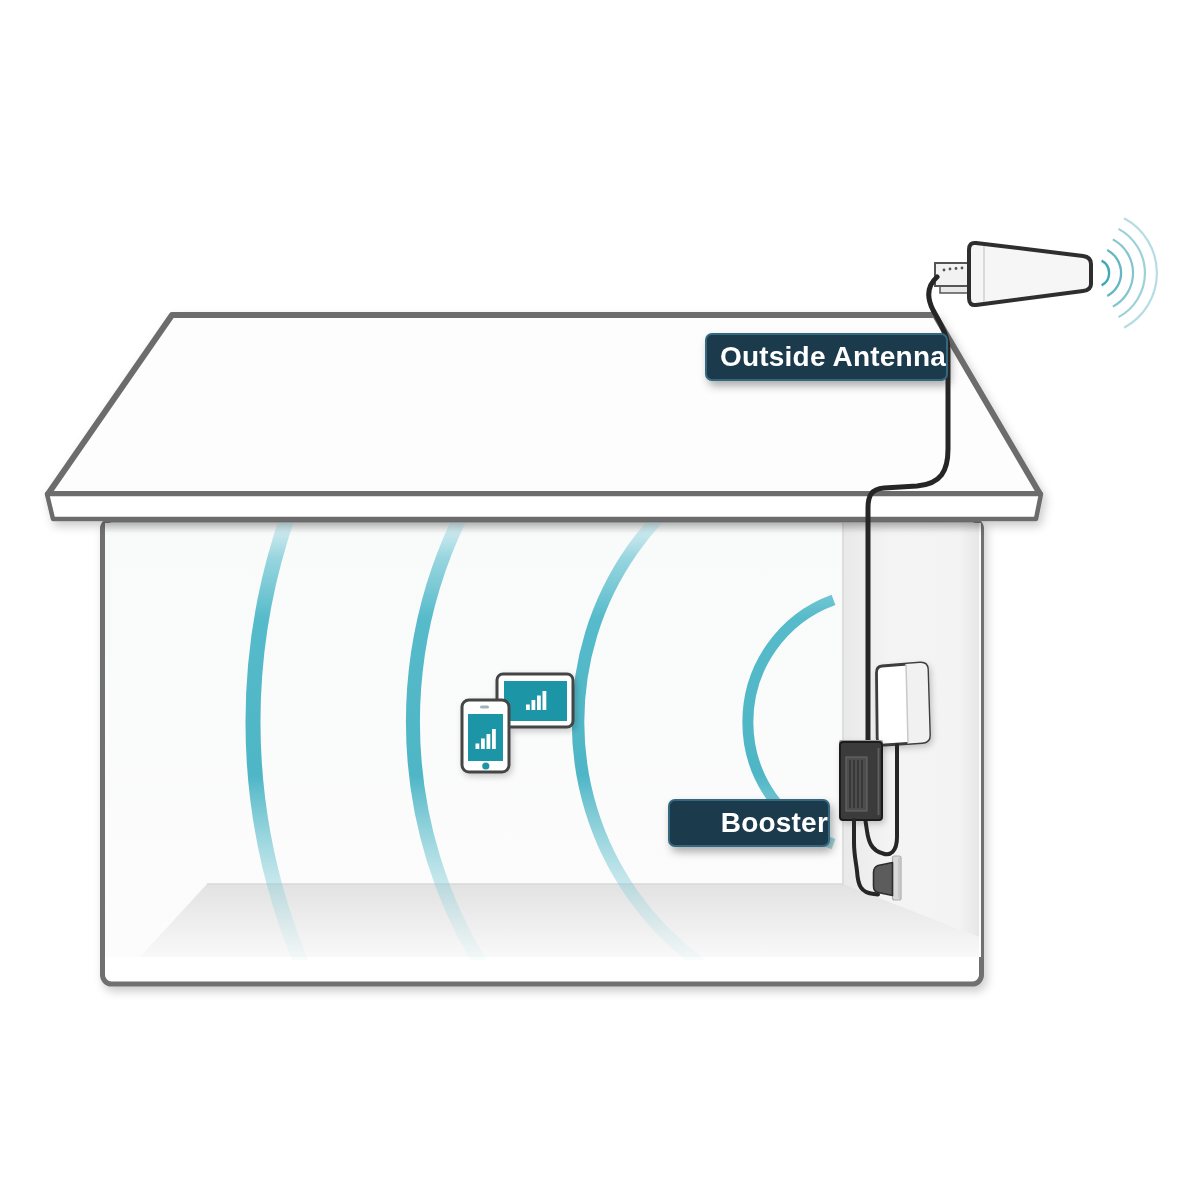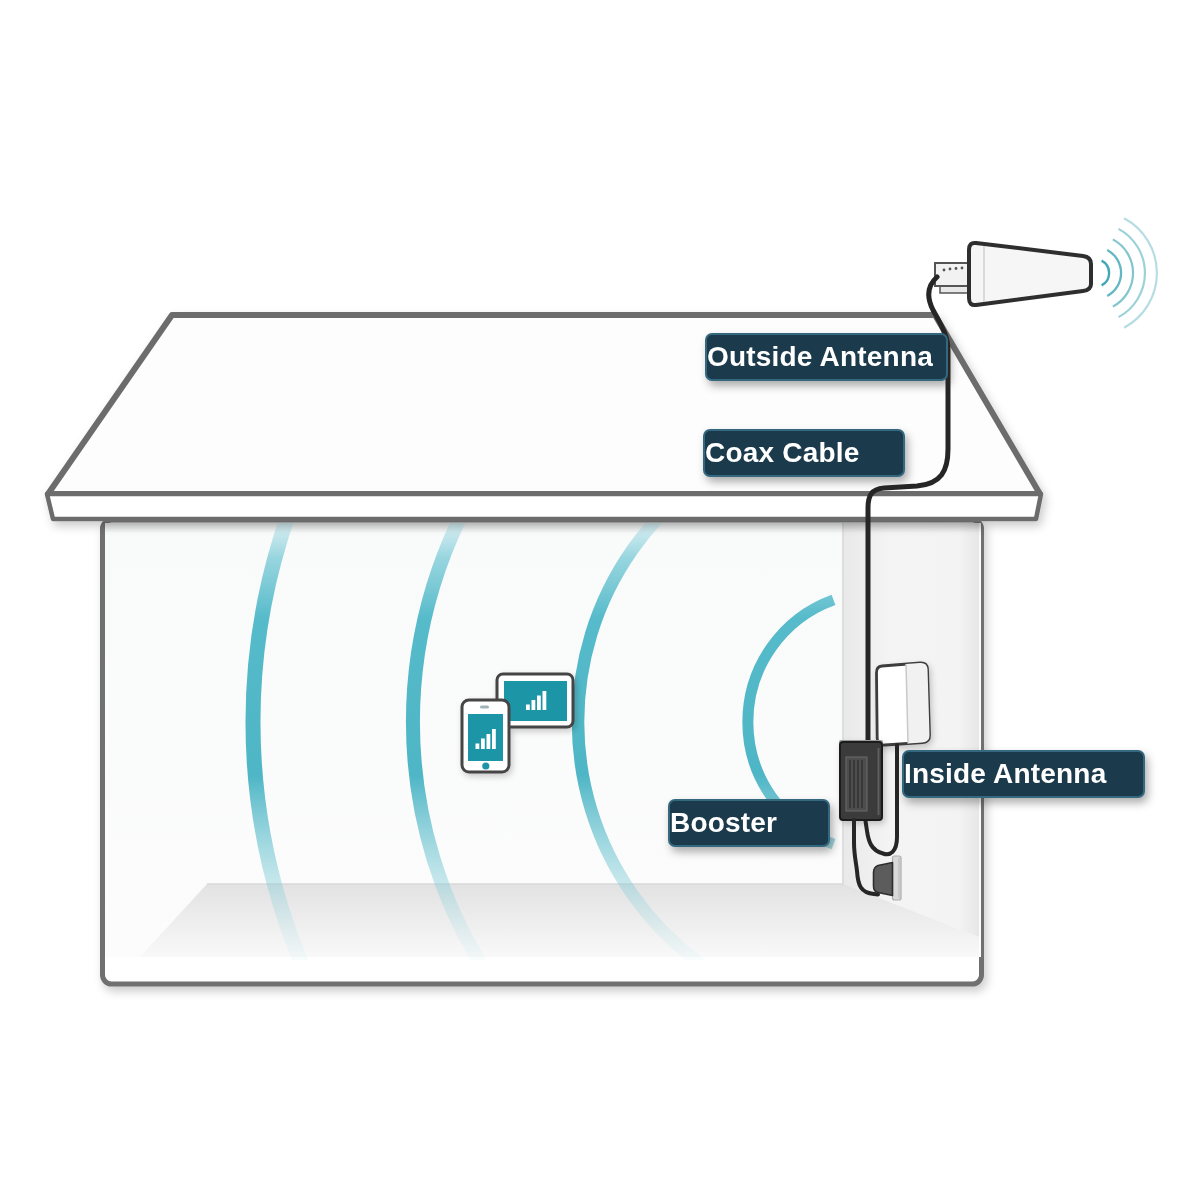--- a/index.html
+++ b/index.html
@@ -6,21 +6,21 @@
   .stage{
     position:relative;
     width:1200px;height:1200px;
     background:#ffffff;
     overflow:hidden;
     font-family:"Liberation Sans", sans-serif;
   }
   .stage svg{position:absolute;left:0;top:0;}
   .callout{
     position:absolute;
-    display:flex;align-items:center;justify-content:flex-start;
+    display:flex;align-items:center;justify-content:flex-end;
     background:#1b3a4c;
     border:2px solid #33687f;
     border-radius:7px;
     box-sizing:border-box;
     color:#ffffff;
     font-size:28px;
     font-weight:600;
     letter-spacing:.2px;
     box-shadow:3px 5px 8px rgba(45,45,45,.38);
     white-space:nowrap;
@@ -181,23 +181,17 @@
       <rect x="892.5" y="856" width="8.5" height="44" rx="2" fill="#d9d9d9" stroke="#aeaeae" stroke-width="1.2"></rect>
       <line x1="899" y1="858" x2="899" y2="898" stroke="#bdbdbd" stroke-width="1.2"></line>
     </g>
     <path d="M 878,865.5 Q 873.5,867 873.5,873 L 873.5,886 Q 873.5,891.5 878,892.5 L 892.5,895.5 L 892.5,862.5 Z" fill="#5c5c5c" stroke="#2e2e2e" stroke-width="1.6" stroke-linejoin="round"></path>
   </g>
 </svg>
 
 <div class="callout callout-outside">
   <span>Outside Antenna</span>
 </div>
-<div class="callout callout-coax">
-  <span>Coax Cable</span>
-</div>
 <div class="callout callout-booster">
   <span>Booster</span>
-</div>
-<div class="callout callout-inside">
-  <span>Inside Antenna</span>
 </div>
 
 </div>
 
 </body></html>

